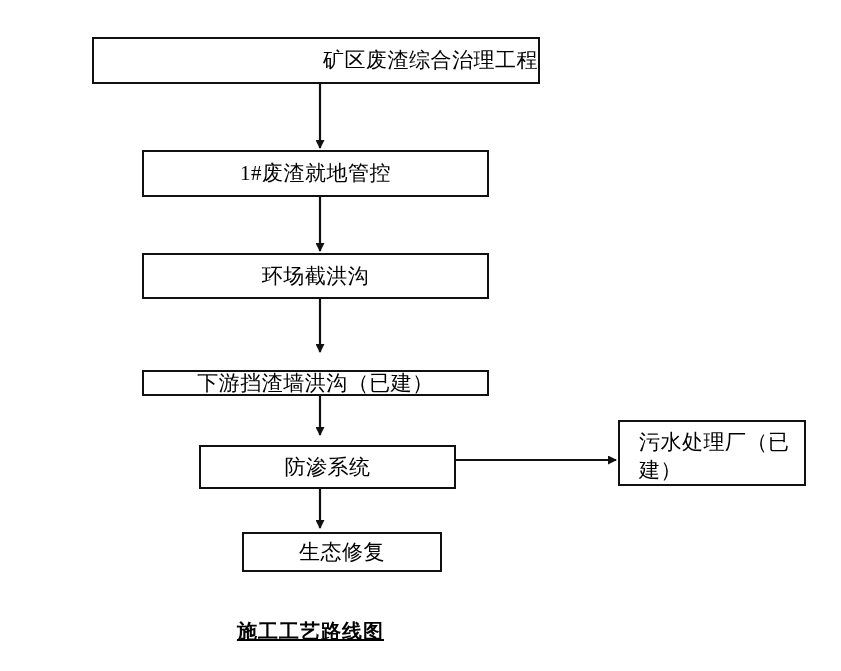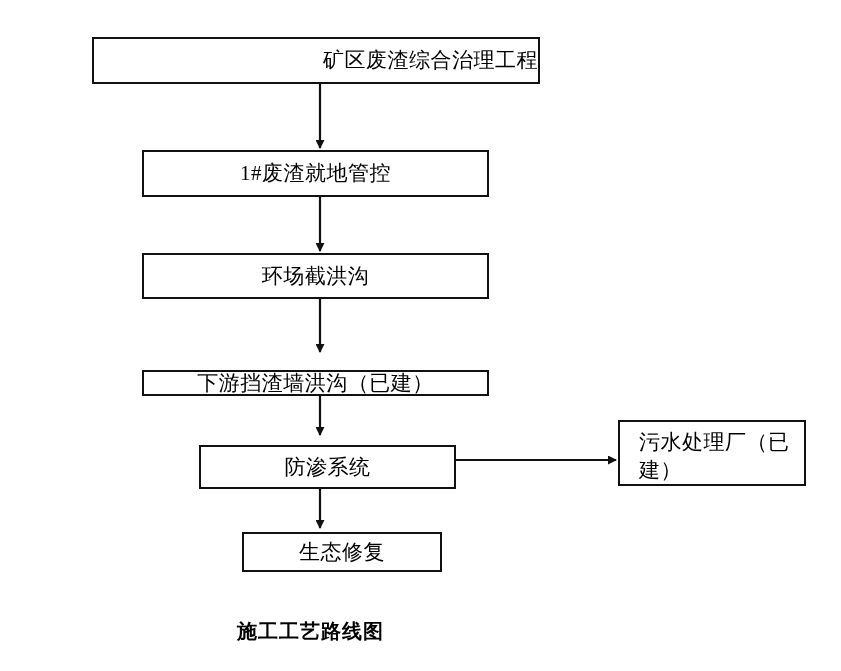--- a/index.html
+++ b/index.html
@@ -40,20 +40,21 @@
   }
   .node .label {
     display: block;
   }
   .caption {
     position: absolute;
     font-size: 20px;
     font-weight: bold;
     letter-spacing: 1px;
     white-space: nowrap;
+    text-decoration: underline;
   }
   svg.edge-layer {
     position: absolute;
     left: 0;
     top: 0;
     width: 841px;
     height: 671px;
     pointer-events: none;
   }
 </style>

